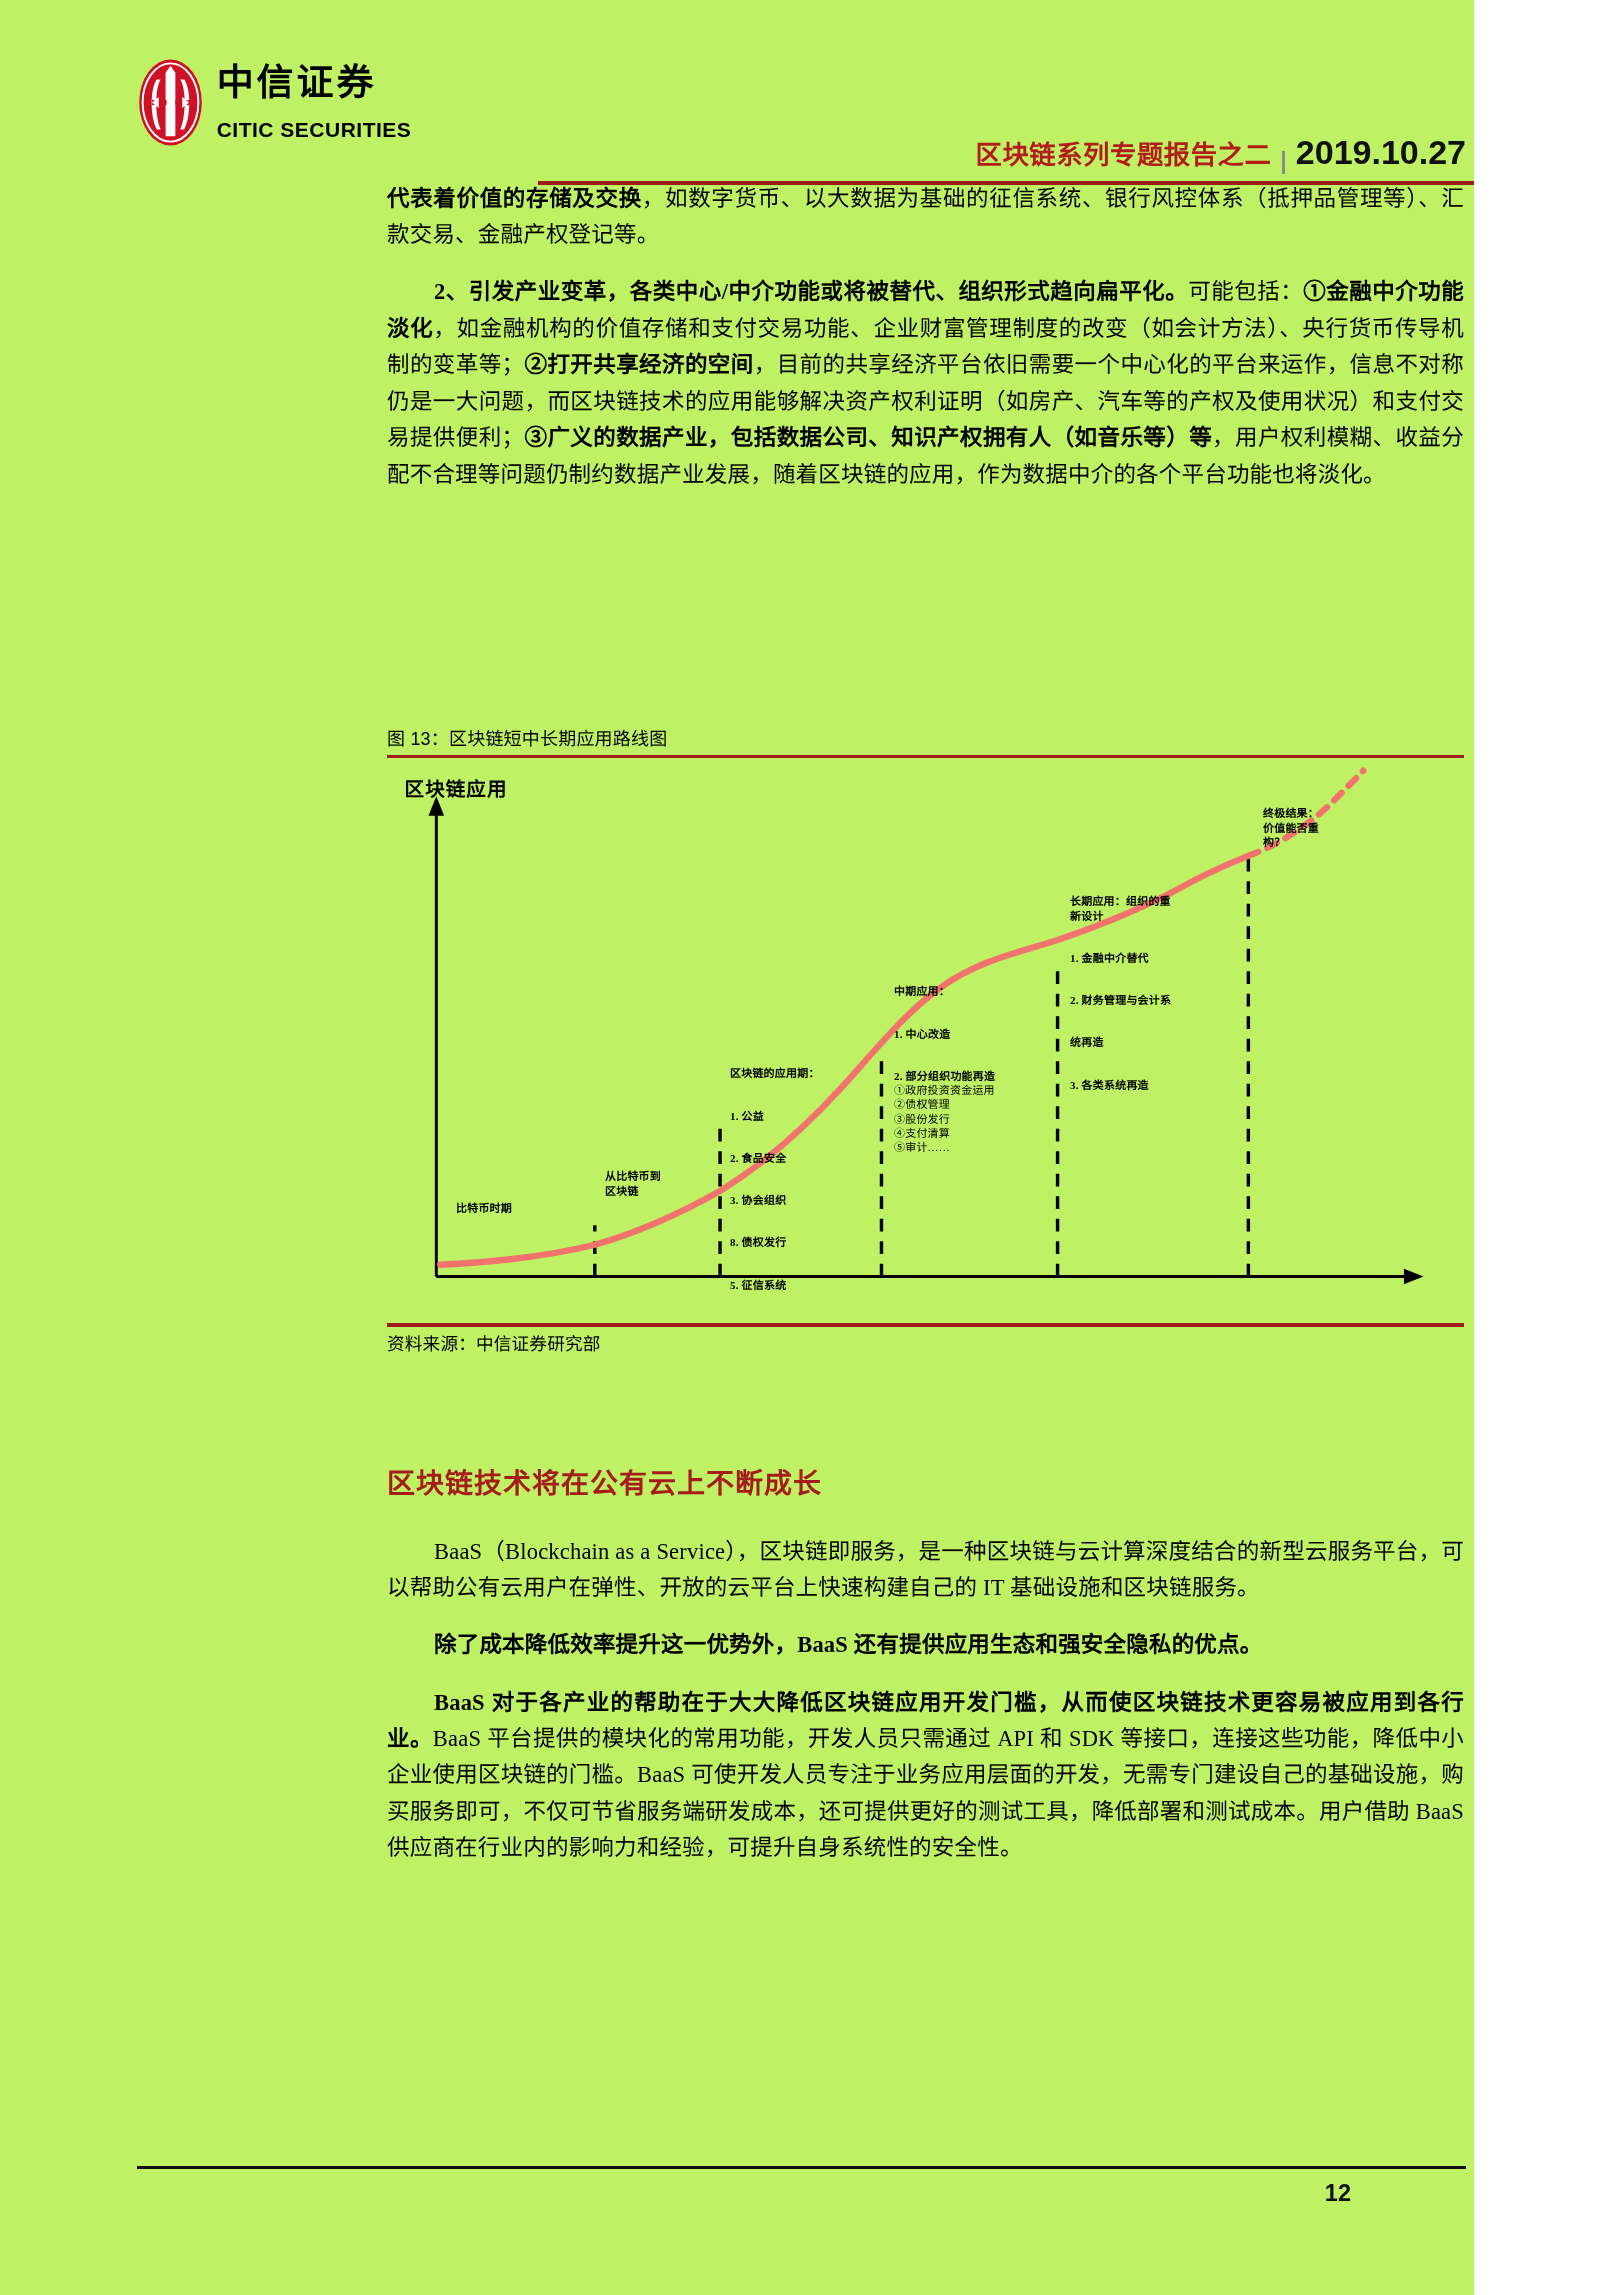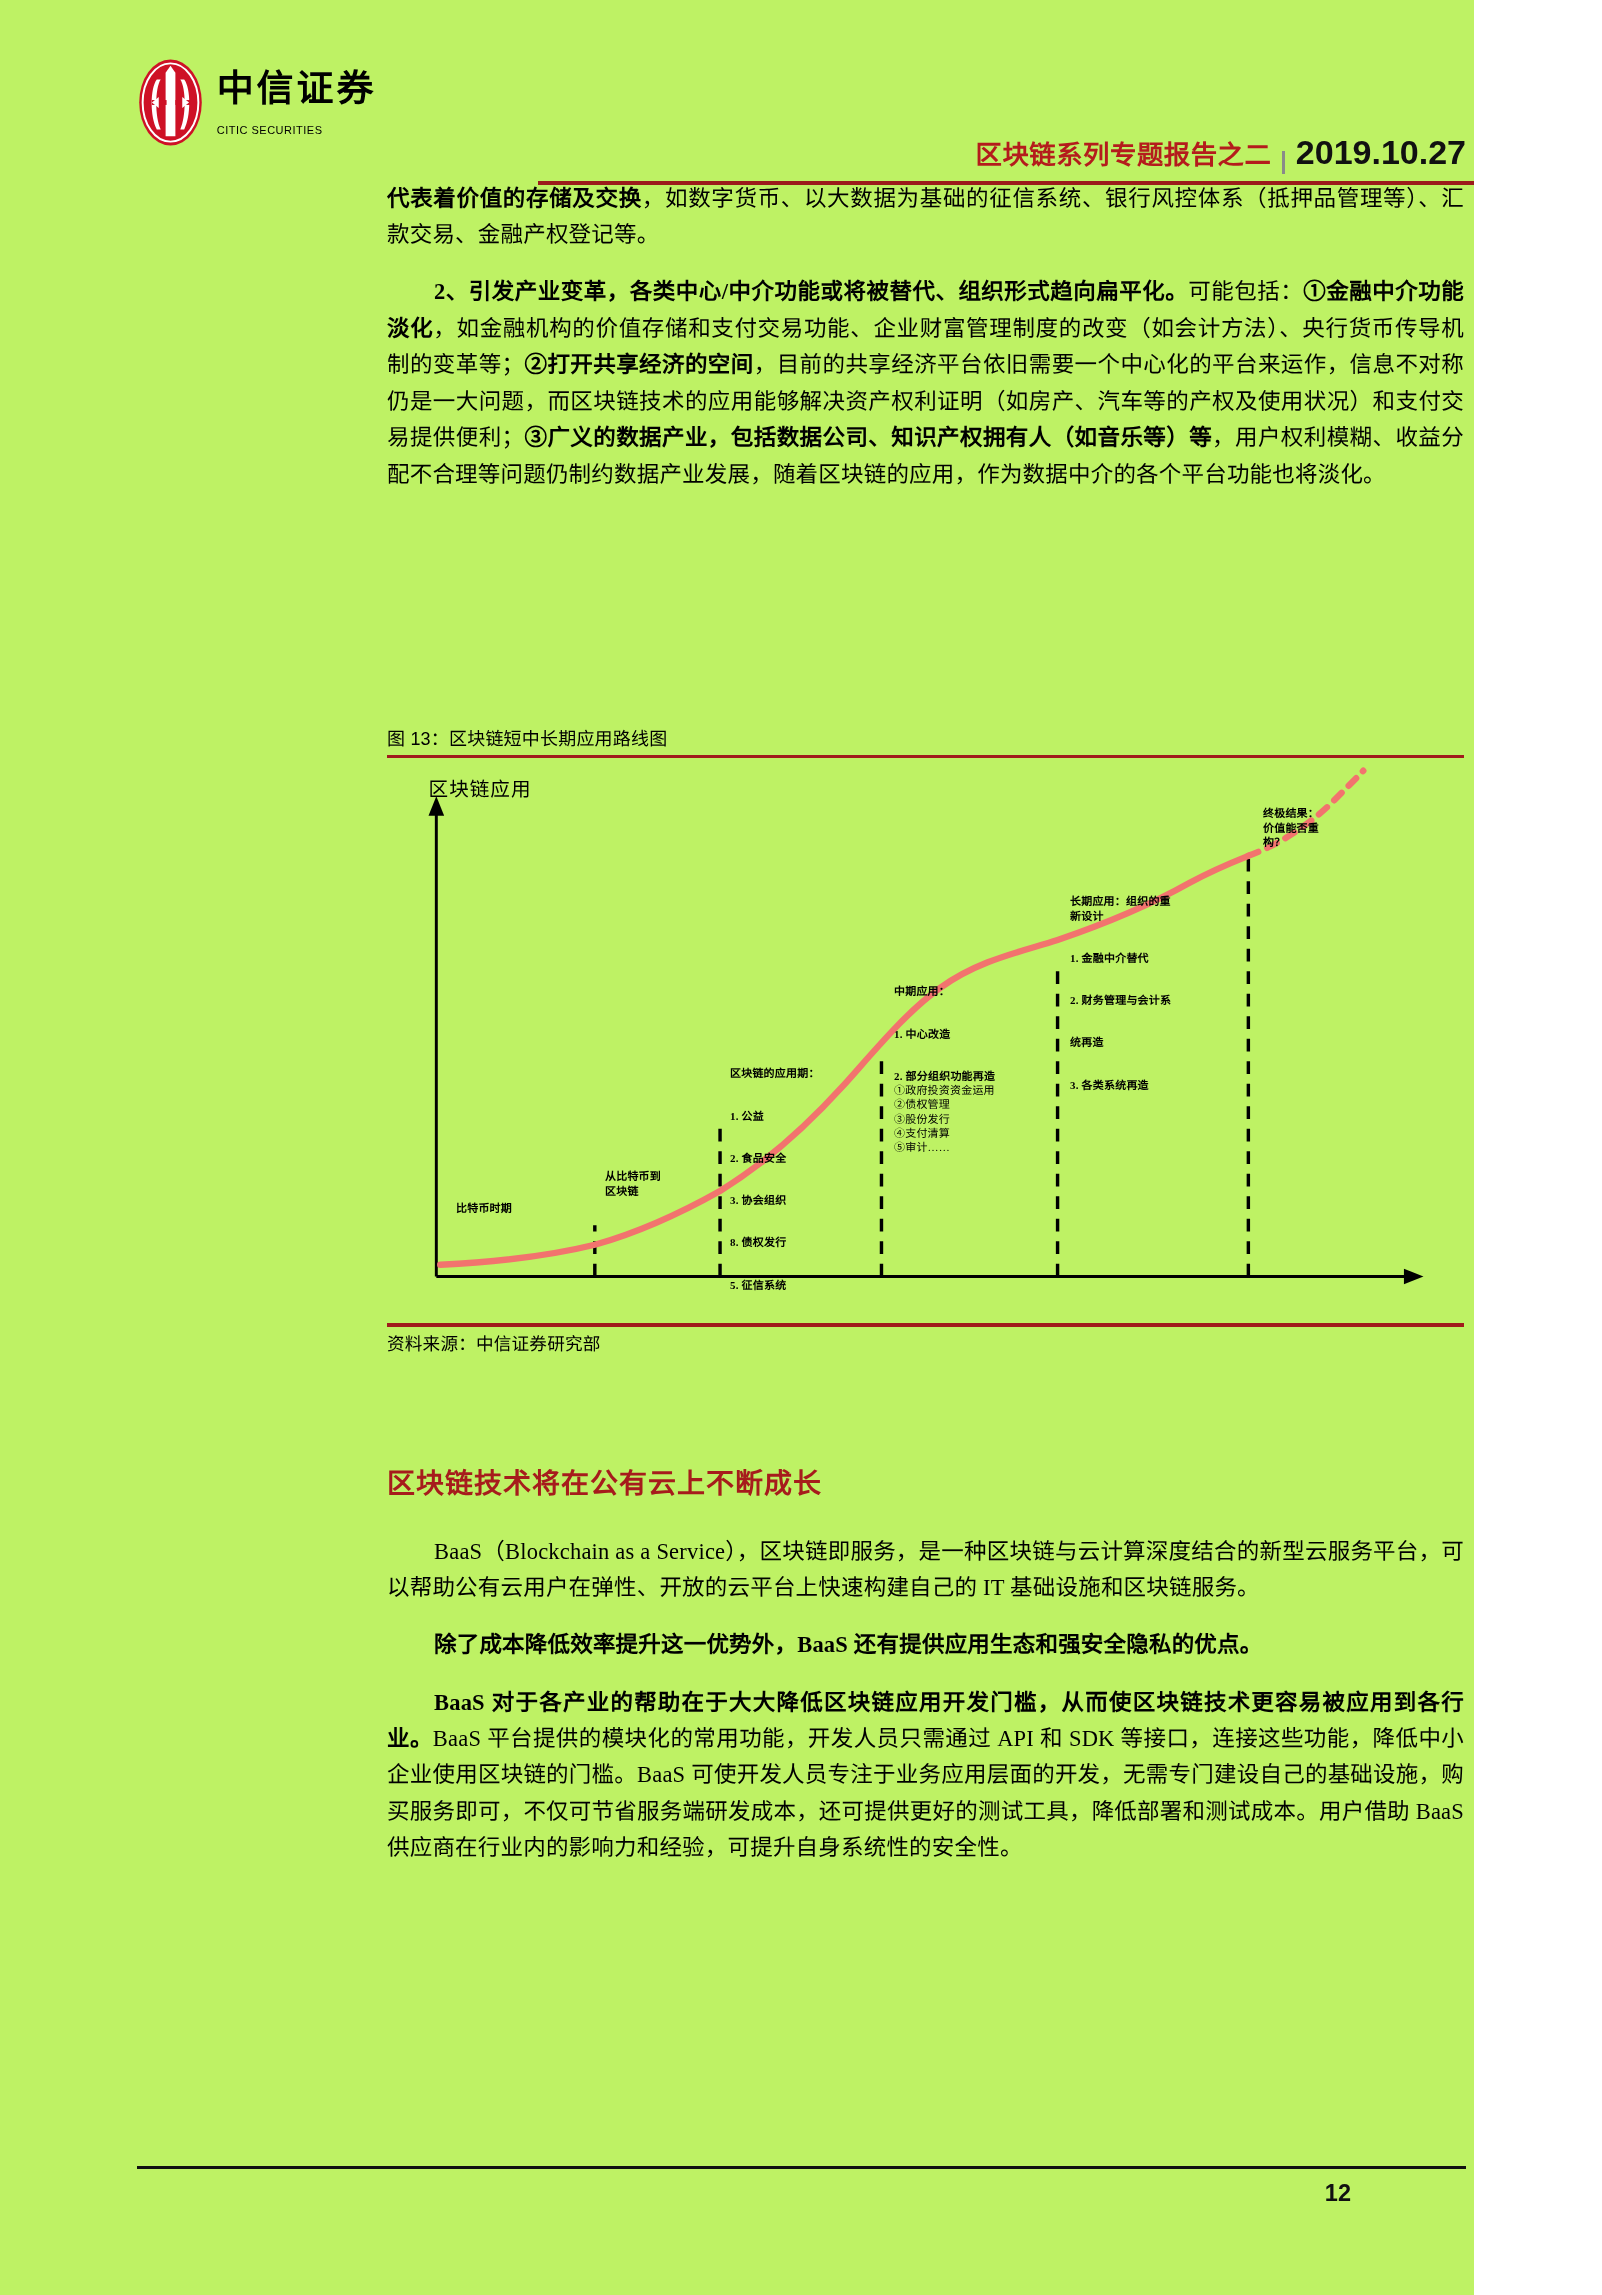--- a/index.html
+++ b/index.html
@@ -51,22 +51,22 @@
   .logo-cn {
     font-family: "Liberation Sans", "DejaVu Sans", sans-serif;
     font-weight: 700;
     font-size: 37px;
     letter-spacing: 2.9px;
     line-height: 1.05;
     color: #000;
   }
   .logo-en {
     font-family: "Liberation Sans", "DejaVu Sans", sans-serif;
-    font-weight: 400;
-    font-size: 11px;
+    font-weight: 700;
+    font-size: 21px;
     letter-spacing: 0.5px;
     margin-top: 15px;
     color: #000;
   }
   .header-right {
     position: absolute;
     right: 0;
     top: 87px;
     display: flex;
     align-items: flex-end;
@@ -145,24 +145,23 @@
   .fig-body {
     position: relative;
     width: 1077px;
     height: 565px;
   }
   .axis-title {
     position: absolute;
     left: 17.6px;
     top: 14.7px;
     font-family: "Liberation Serif", "DejaVu Serif", serif;
-    font-weight: 400;
+    font-weight: 700;
     font-size: 19.6px;
     letter-spacing: 1px;
-    margin-left: 24px;
   }
   .chart-svg {
     position: absolute;
     left: 0; top: 0;
     width: 1077px;
     height: 565px;
   }
   .lbl {
     position: absolute;
     font-family: Liberation Serif, serif;

